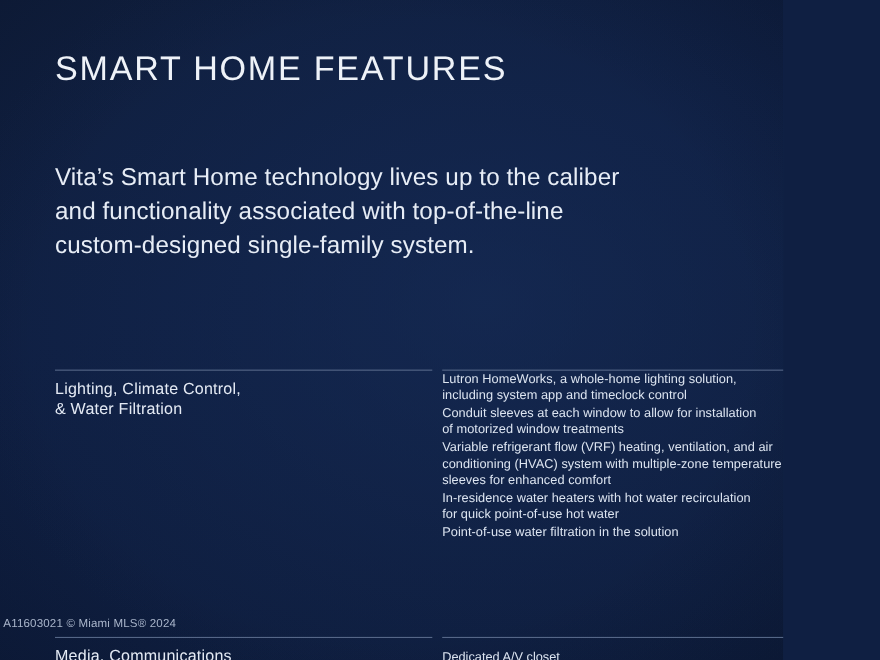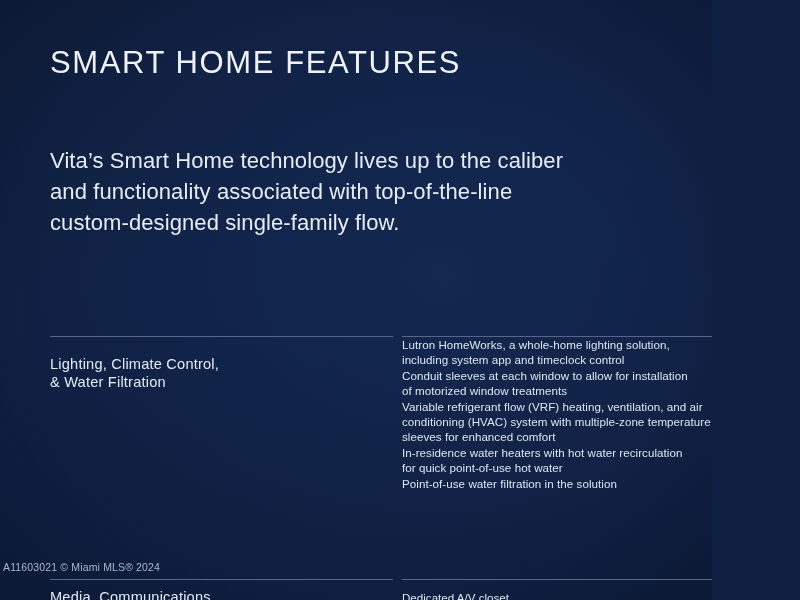--- a/index.html
+++ b/index.html
@@ -76,21 +76,21 @@
     top: 0;
     width: 343px;
   }
   .col-right {
     position: absolute;
     left: 402px;
     top: 0;
     width: 353px;
   }
   .col-heading {
-    margin-top: 19px;
+    margin-top: 9px;
     font-size: 14.6px;
     line-height: 17.5px;
     font-weight: 300;
     letter-spacing: 0.2px;
     color: #e4eaf4;
   }
   .col-heading span { display: block; white-space: nowrap; }
 
   .item {
     font-size: 11.6px;
@@ -153,21 +153,21 @@
 <body>
 
 <div class="slide">
   <div class="vignette"></div>
 
   <div class="title">SMART HOME FEATURES</div>
 
   <div class="intro">
     <span class="intro-line">Vita’s Smart Home technology lives up to the caliber</span>
     <span class="intro-line">and functionality associated with top-of-the-line</span>
-    <span class="intro-line">custom-designed single-family flow.</span>
+    <span class="intro-line">custom-designed single-family system.</span>
   </div>
 
   <div class="section">
 
     <div class="col-left">
       <div class="rule"></div>
       <div class="col-heading">
         <span>Lighting, Climate Control,</span>
         <span>&amp; Water Filtration</span>
       </div>

